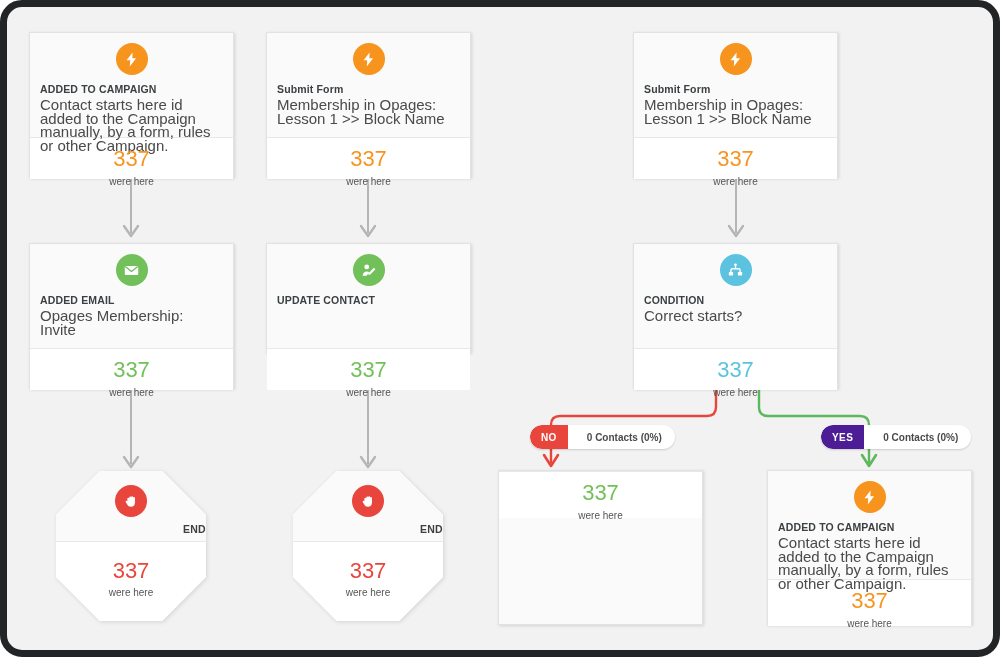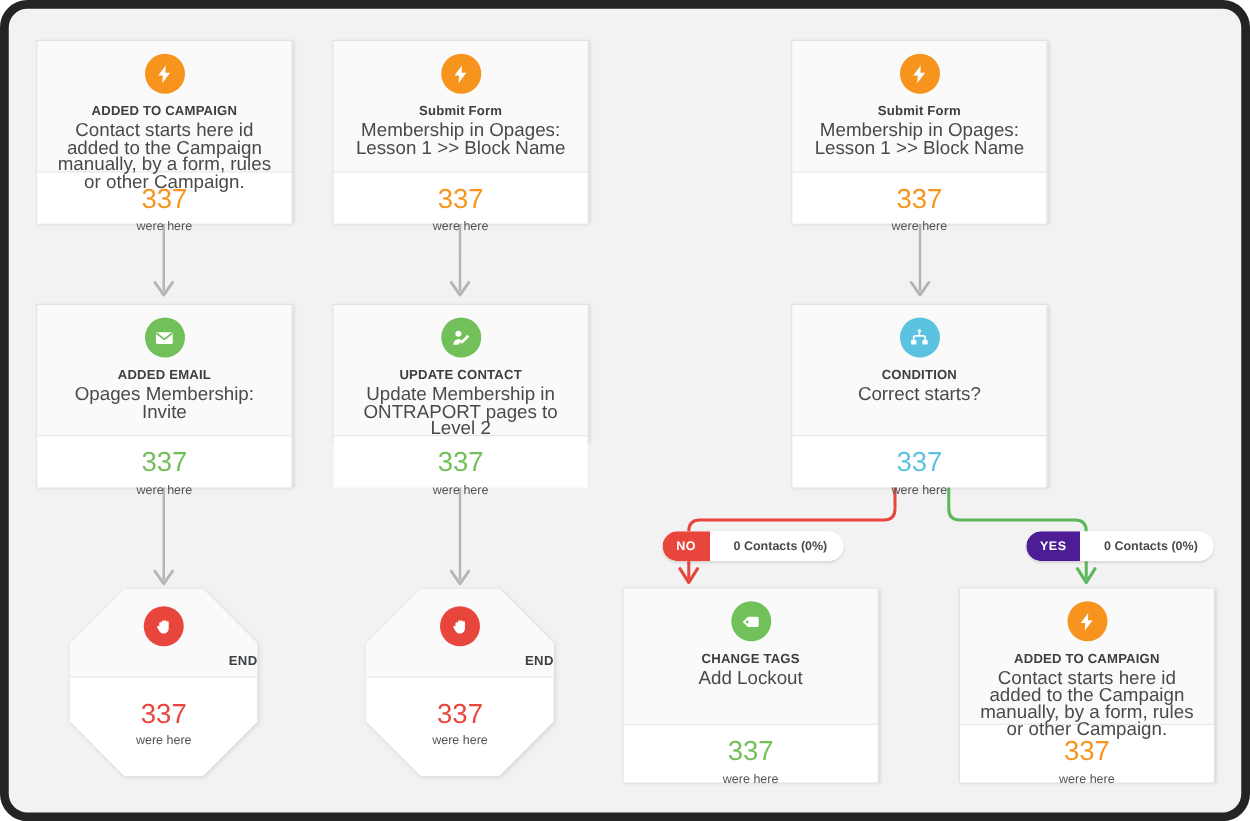--- a/index.html
+++ b/index.html
@@ -36,21 +36,20 @@
     position: absolute;
     box-sizing: border-box;
     background: #fafafa;
     border: 1px solid #e2e2e2;
     box-shadow: 1px 1px 3px rgba(0,0,0,0.13);
     z-index: 5;
   }
   .node-head {
     box-sizing: border-box;
     padding: 10px 10px 8px 10px;
-    text-align: center;
     background: #fafafa;
   }
   .node-body {
     box-sizing: border-box;
     background: #ffffff;
     border-top: 1px solid #e8e8e8;
     text-align: center;
     padding: 6px 6px 8px 6px;
   }
   .node-icon {
@@ -289,21 +288,20 @@
     <div class="node" style="left:259px;top:236px;width:205px;height:110px;">
       <div class="node-head" style="height:104px;">
         <div class="node-icon bg-green">
           <svg width="17" height="17" viewBox="0 0 24 24">
             <circle cx="9.5" cy="7" r="3.4" fill="#fff"></circle>
             <path d="M3.6 19.5 c0.6-4.2 3-6.2 6-6.2 c1.5 0 2.8 0.5 3.8 1.4 l-4.3 4.8 z" fill="#fff"></path>
             <path d="M19.6 8.2 l2.2 2.2 l-7.2 7.2 l-3 0.8 l0.8-3 z" fill="#fff"></path>
           </svg>
         </div>
         <div class="node-title">UPDATE CONTACT</div>
-        <div class="node-sub">Update Membership in ONTRAPORT pages to Level 2</div>
       </div>
       <div class="node-body" style="height:42px;">
         <div class="node-count c-green">337</div>
         <div class="node-label">were here</div>
       </div>
     </div>
 
     <div class="node" style="left:626px;top:236px;width:205px;height:146px;">
       <div class="node-head" style="height:104px;">
         <div class="node-icon bg-blue">
@@ -361,30 +359,20 @@
             <path d="M6.2 12.5 V8.2 a1.35 1.35 0 0 1 2.7 0 V6.2 a1.35 1.35 0 0 1 2.7 0 V6 a1.35 1.35 0 0 1 2.7 0 v0.9 a1.3 1.3 0 0 1 2.6 0 v6.4 c0 3.6-2.2 6.2-5.6 6.2 c-2.6 0-4.2-1.3-5.3-3.2 L4 12.9 a1.3 1.3 0 0 1 2.2-1.4 z" fill="#fff"></path>
           </svg>
         </div>
         <div class="oct-title">END</div>
         <div class="oct-count c-red">337</div>
         <div class="oct-label">were here</div>
       </div>
     </div>
 
     <div class="node" style="left:491px;top:463px;width:205px;height:155px;">
-      <div class="node-head" style="height:108px;">
-        <div class="node-icon bg-green">
-          <svg width="17" height="17" viewBox="0 0 24 24">
-            <path d="M3 12 L9 6.3 h10.5 a1.6 1.6 0 0 1 1.6 1.6 v8.2 a1.6 1.6 0 0 1 -1.6 1.6 H9 z" fill="#fff"></path>
-            <circle cx="8.2" cy="12" r="1.55" fill="#72c05a"></circle>
-          </svg>
-        </div>
-        <div class="node-title">CHANGE TAGS</div>
-        <div class="node-sub">Add Lockout</div>
-      </div>
       <div class="node-body" style="height:47px;">
         <div class="node-count c-green">337</div>
         <div class="node-label">were here</div>
       </div>
     </div>
 
     <div class="node" style="left:760px;top:463px;width:205px;height:155px;">
       <div class="node-head" style="height:108px;">
         <div class="node-icon bg-orange">
           <svg width="17" height="17" viewBox="0 0 24 24">

